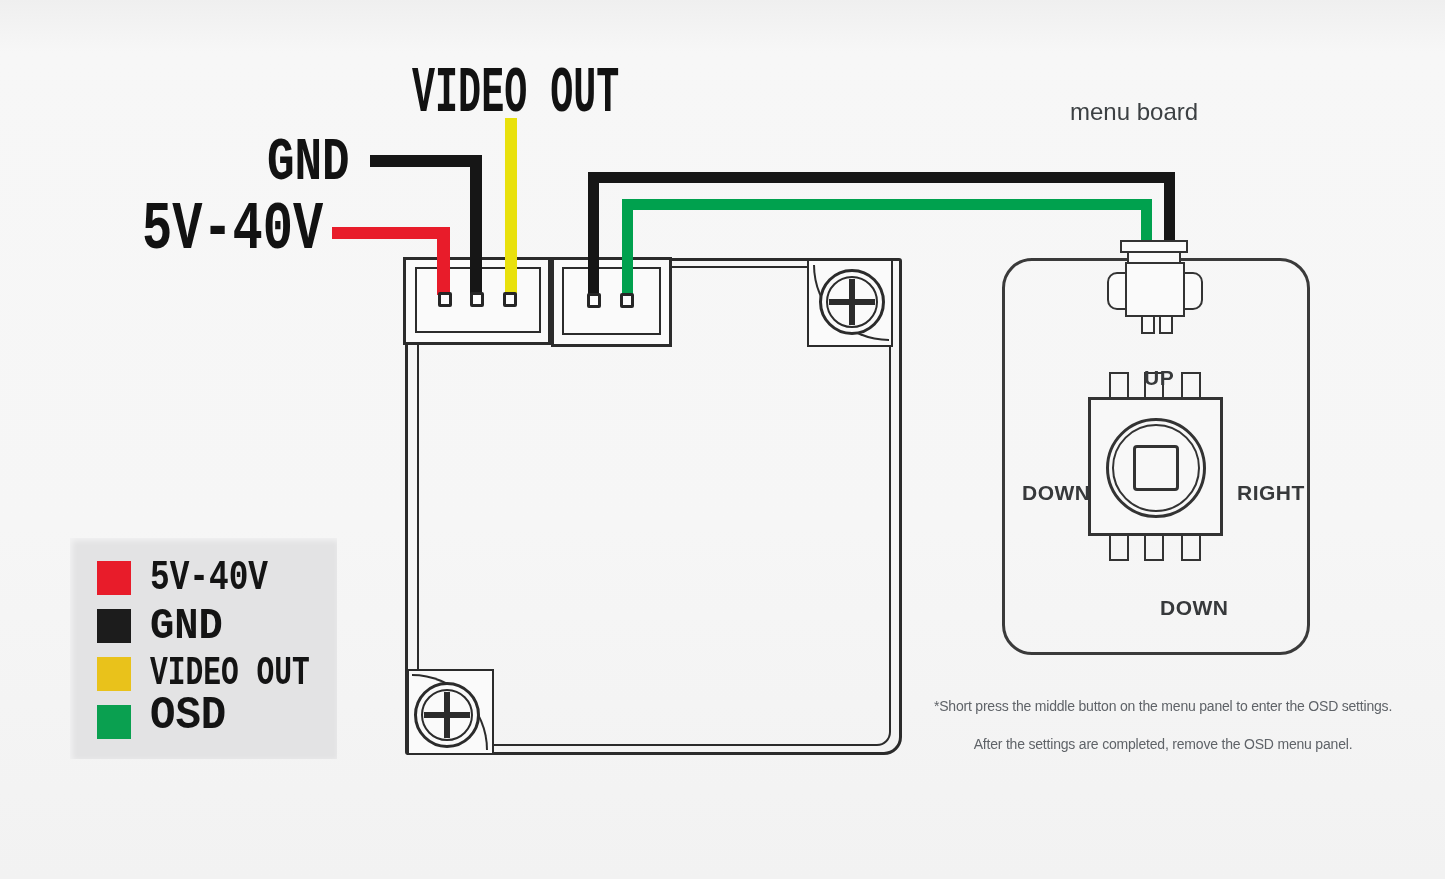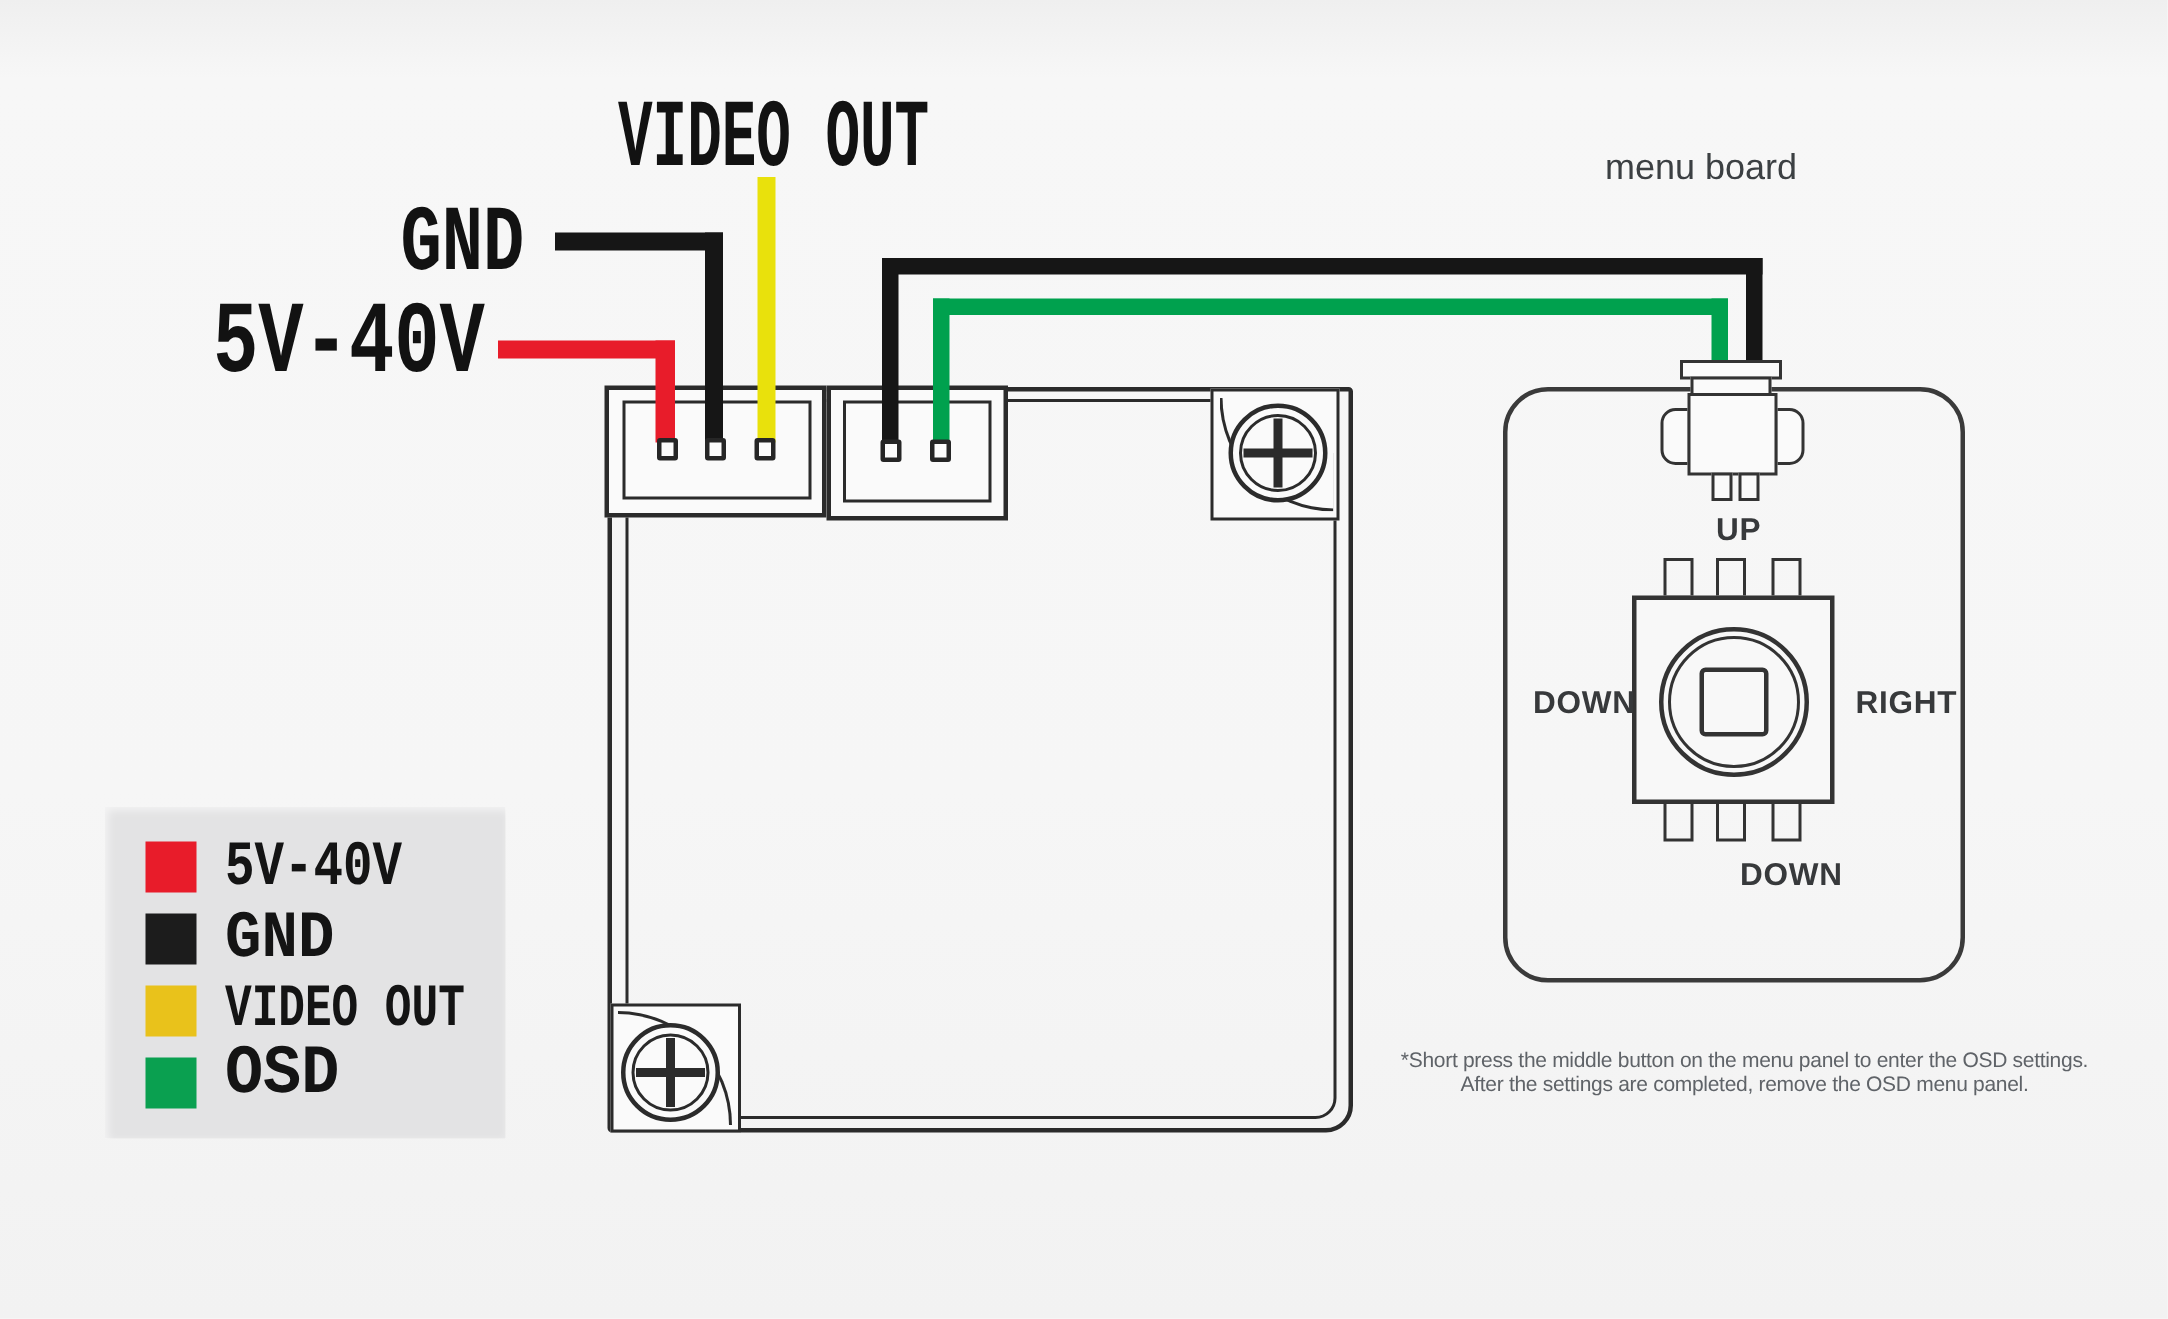--- a/index.html
+++ b/index.html
@@ -21,38 +21,38 @@
   .lbl-gnd{font-size:62px;transform:scaleX(0.74);}
   .lbl-pwr{font-size:68px;transform:scaleX(0.74);}
   
   .wire{position:absolute;}
   
   .line{position:absolute;border:3px solid #2b2b2b;background:transparent;box-sizing:border-box;}
   .thin{border-width:2px;}
   .whitefill{background:#fafafa;}
   .pin{position:absolute;width:14px;height:15px;border:3px solid #262626;background:#fcfcfc;box-sizing:border-box;border-radius:2px;}
   
-  .menu-lbl{position:absolute;font-size:21px;font-weight:600;color:#37393b;letter-spacing:0.5px;white-space:nowrap;}
+  .menu-lbl{position:absolute;font-size:21px;font-weight:600;color:#37393b;letter-spacing:0.5px;white-space:nowrap;margin-top:24px;}
   .menu-title{position:absolute;font-size:24px;color:#3c4043;white-space:nowrap;}
   
   .legend{position:absolute;left:70px;top:538px;width:267px;height:221px;background:#e3e3e4;box-shadow:inset 2px 2px 6px rgba(255,255,255,0.6);}
   .legend-row{position:absolute;left:27px;height:36px;display:flex;align-items:center;}
   .swatch{width:34px;height:34px;flex:0 0 34px;}
   .legend-label{
     font-family:"Liberation Mono","DejaVu Sans Mono",monospace;
     font-weight:bold;color:#141414;line-height:1;margin-left:19px;white-space:nowrap;
     transform-origin:0 50%;
   }
   .lg-1{font-size:42px;transform:scaleX(0.78);}
   .lg-2{font-size:44px;transform:scaleX(0.92);}
   .lg-3{font-size:40px;transform:scaleX(0.74);}
   .lg-4{font-size:46px;transform:scaleX(0.92);}
   
   .notes{position:absolute;left:918px;top:698px;width:490px;text-align:center;color:#5f6368;font-size:14px;letter-spacing:-0.2px;}
-  .notes .n2{}
+  .notes .n2{margin-top:22px;}
   
   .crossbar{position:absolute;background:#2b2b2b;}
   .arc-bl{position:absolute;width:76px;height:76px;box-sizing:border-box;
     border-left:2px solid #2b2b2b;border-bottom:2px solid #2b2b2b;border-radius:0 0 0 100%;}
   .arc-tr{position:absolute;width:76px;height:76px;box-sizing:border-box;
     border-top:2px solid #2b2b2b;border-right:2px solid #2b2b2b;border-radius:0 100% 0 0;}
   .circle{position:absolute;border-radius:50%;box-sizing:border-box;background:#fafafa;}
 </style>
 </head>
 <body>

